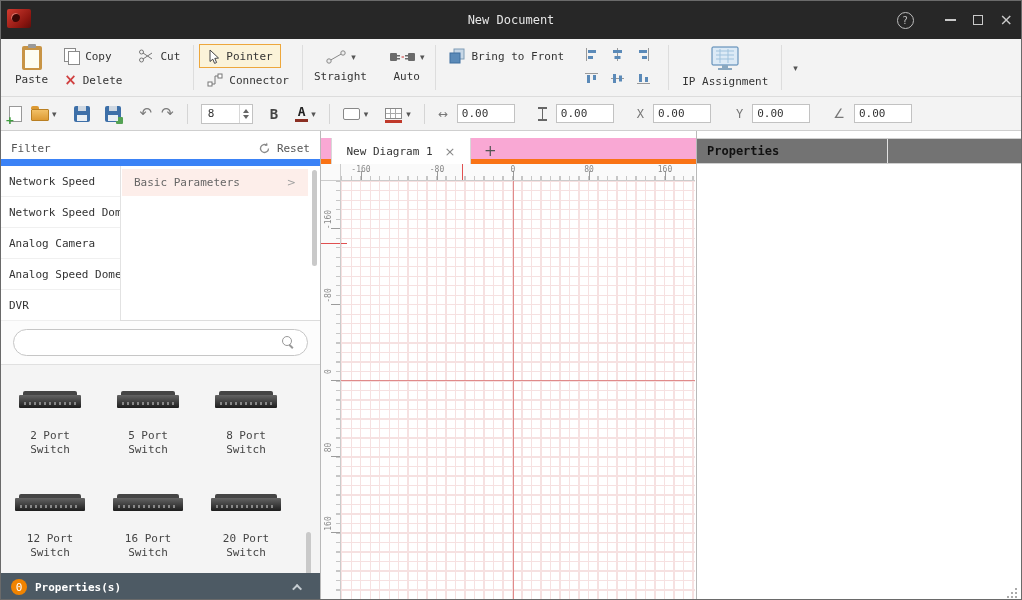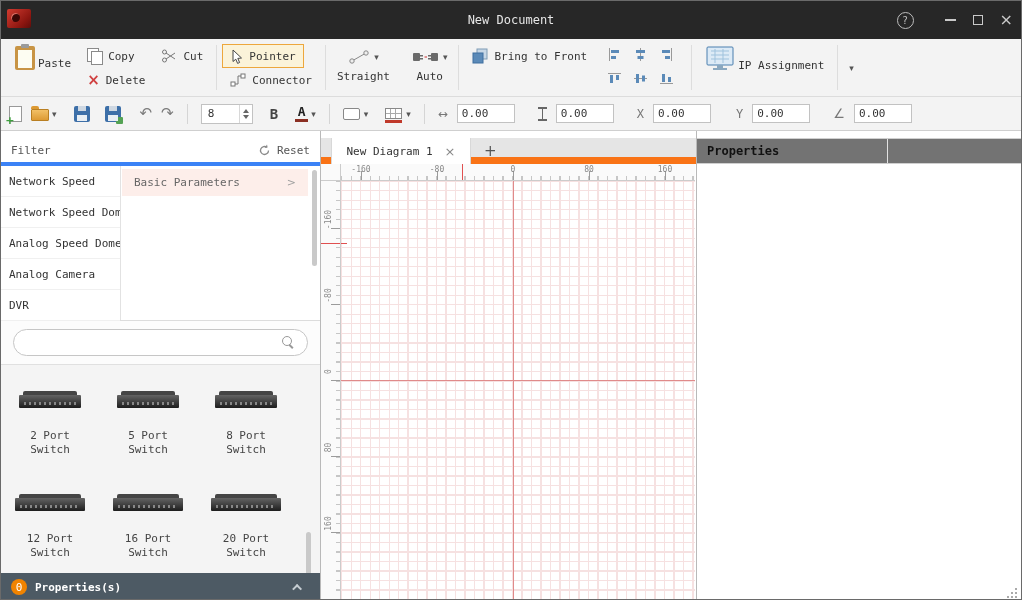--- a/index.html
+++ b/index.html
@@ -15,21 +15,21 @@
 .tb-btns{position:absolute;right:8px;top:0;height:38px;display:flex;align-items:center;gap:17px;}
 .help-circle{width:17px;height:17px;border:1px solid #bdbdbd;border-radius:50%;color:#bdbdbd;font-size:10px;display:flex;align-items:center;justify-content:center;margin-right:14px;}
 .win-min{width:11px;height:2px;background:#c9c9c9;}
 .win-max{width:10px;height:10px;border:1px solid #c9c9c9;}
 .win-close{color:#c9c9c9;font-size:16px;line-height:16px;font-family:"DejaVu Sans",sans-serif;}
 
 
 .ribbon{position:absolute;top:38px;left:0;right:0;height:58px;background:#f3f3f3;border-bottom:1px solid #dcdcdc;display:flex;align-items:stretch;}
 .rsep{width:1px;background:#ddd;margin:6px 5px;}
 .rgroup{display:flex;align-items:flex-start;padding-top:5px;}
-.big-btn{display:flex;flex-direction:row;align-items:flex-end;gap:3px;padding:2px 8px 0 8px;cursor:default;}
+.big-btn{display:flex;flex-direction:column;align-items:center;gap:3px;padding:2px 8px 0 8px;cursor:default;}
 .big-btn .blabel{white-space:nowrap;color:#333;}
 .scol{display:flex;flex-direction:column;}
 .sbtn{display:flex;align-items:center;gap:6px;height:24px;padding:0 7px;color:#333;white-space:nowrap;cursor:default;border:1px solid transparent;}
 .sbtn.selected{border:1px solid #eda73c;background:#fbf3d9;}
 .line-btn{display:flex;flex-direction:column;align-items:center;padding:0 6px;}
 .line-btn .lrow{display:flex;align-items:center;gap:4px;height:26px;}
 .dd{font-family:"DejaVu Sans",sans-serif;color:#555;font-size:9px;}
 .align-grid{display:grid;grid-template-columns:repeat(3,26px);grid-auto-rows:24px;align-items:center;justify-items:center;margin-left:6px;}
 .overflow-btn{align-self:center;margin-left:6px;color:#555;}
 
@@ -73,21 +73,21 @@
 .i-ibeam::after{content:"";position:absolute;left:0;right:0;bottom:0;height:2px;background:#666;}
 .i-ibeam .stem{position:absolute;left:4px;top:1px;bottom:1px;width:1.5px;background:#666;}
 .angle-glyph{font-family:"DejaVu Sans",sans-serif;font-size:13px;color:#777;}
 
 
 .left-panel{position:absolute;top:130px;left:0;width:320px;height:470px;background:#fff;border-right:1px solid #b9b9b9;}
 .canvas-col{position:absolute;top:130px;left:320px;width:376px;height:470px;background:#fff;border-right:1px solid #b9b9b9;}
 .right-panel{position:absolute;top:130px;left:696px;right:0;height:470px;background:#fff;}
 
 
-.filter-bar{position:absolute;top:7px;left:0;right:0;height:28px;border-bottom:4px solid #3b82f6;display:flex;align-items:center;padding:0 10px;color:#555;}
+.filter-bar{position:absolute;top:7px;left:0;right:0;height:28px;border-bottom:7px solid #3b82f6;display:flex;align-items:center;padding:0 10px;color:#555;}
 .reset-btn{margin-left:auto;display:flex;align-items:center;gap:6px;color:#555;}
 .cat-area{position:absolute;top:35px;left:0;right:0;height:155px;border-bottom:1px solid #dcdcdc;}
 .cat-list{position:absolute;left:0;top:0;width:120px;height:100%;border-right:1px solid #e2e2e2;}
 .cat-item{height:31px;display:flex;align-items:center;padding-left:8px;border-bottom:1px solid #f0f0f0;color:#333;white-space:nowrap;overflow:hidden;}
 .sub-panel{position:absolute;left:121px;right:0;top:0;height:100%;}
 .param-row{margin:3px 12px 0 0;height:27px;background:#fdeeea;display:flex;align-items:center;padding:0 12px;color:#666;}
 .param-row .chev{margin-left:auto;color:#a0a0a0;font-family:"DejaVu Sans",sans-serif;}
 .vscroll{position:absolute;width:5px;border-radius:3px;background:#c9c9c9;}
 .search-area{position:absolute;top:190px;left:0;right:0;height:43px;background:#fcfcfc;display:flex;align-items:center;padding:0 12px;}
 .search-box{position:relative;flex:1;height:27px;border:1px solid #c6c6c6;border-radius:14px;background:#fff;}
@@ -101,21 +101,21 @@
 .switch::before{content:"";position:absolute;left:4px;right:4px;top:-4px;height:4px;background:#454545;border-radius:2px 2px 0 0;}
 .switch::after{content:"";position:absolute;left:5px;right:5px;bottom:3px;height:3px;background-image:repeating-linear-gradient(to right,#888 0 2px,transparent 2px 5px);}
 .switch.big{width:70px;}
 .dev-label{margin-top:21px;line-height:14px;color:#444;}
 .cond-bar{position:absolute;bottom:0;left:0;right:0;height:28px;background:#4d5a64;display:flex;align-items:center;padding:0 10px;gap:8px;}
 .badge{width:16px;height:16px;border-radius:50%;background:#f08300;color:#fff;font-size:11px;display:flex;align-items:center;justify-content:center;}
 .cond-label{color:#fff;font-weight:bold;}
 .chevron-up{margin-left:auto;margin-right:8px;width:7px;height:7px;border-left:2px solid #c6cdd2;border-top:2px solid #c6cdd2;transform:rotate(45deg) translateY(2px);}
 
 
-.tab-bar{position:absolute;top:7px;left:0;right:0;height:26px;background:#e5e5e5;border-bottom:7px solid #f97316;}
+.tab-bar{position:absolute;top:7px;left:0;right:0;height:26px;background:#f9a8d4;border-bottom:5px solid #f97316;}
 .tab{position:absolute;left:10px;top:0;width:140px;height:26px;background:#fff;border-left:1px solid #d8d8d8;border-right:1px solid #d8d8d8;display:flex;align-items:center;justify-content:center;gap:12px;color:#333;}
 .tab-close{color:#888;font-family:"DejaVu Sans",sans-serif;font-size:13px;}
 .tab-add{position:absolute;left:163px;top:4px;font-size:15px;color:#555;font-family:"DejaVu Sans",sans-serif;}
 .ruler-corner{position:absolute;top:33px;left:0;width:20px;height:17px;background:#fafafa;border-right:1px solid #ccc;border-bottom:1px solid #ccc;}
 .h-ruler{position:absolute;top:33px;left:20px;right:1px;height:17px;background:#fafafa;border-bottom:1px solid #ccc;background-image:repeating-linear-gradient(to right,#9b9b9b 0 1px,transparent 1px 76px),repeating-linear-gradient(to right,#c6c6c6 0 1px,transparent 1px 9.5px);background-size:100% 9px,100% 4px;background-position:20px bottom,0 bottom;background-repeat:no-repeat;}
 .h-ruler .rlabel{position:absolute;top:1px;transform:translateX(-50%);font-size:8px;color:#888;}
 .h-marker{position:absolute;left:121px;top:0;bottom:0;width:1px;background:#e05050;}
 .v-ruler{position:absolute;top:50px;left:0;width:20px;bottom:0;background:#fafafa;border-right:1px solid #ccc;background-image:repeating-linear-gradient(to bottom,#9b9b9b 0 1px,transparent 1px 76px),repeating-linear-gradient(to bottom,#c6c6c6 0 1px,transparent 1px 9.5px);background-size:9px 100%,4px 100%;background-position:right 47px,right 0;background-repeat:no-repeat;}
 .v-ruler .rlabel{position:absolute;left:-8px;width:30px;text-align:center;font-size:8px;color:#888;transform:rotate(-90deg);}
 .v-marker{position:absolute;top:62px;left:0;right:0;height:1px;background:#e05050;}
@@ -350,22 +350,22 @@
             <path d="M9.0 0.6 l0.6 3.0 -3.0 0.3 z" fill="#8a8a8a"></path>
           </svg>
         <span>Reset</span>
       </span>
     </div>
 
     <div class="cat-area">
       <div class="cat-list">
         <div class="cat-item">Network Speed</div>
         <div class="cat-item">Network Speed Dome</div>
+        <div class="cat-item">Analog Camera</div>
         <div class="cat-item">Analog Speed Dome</div>
-        <div class="cat-item">Analog Camera</div>
         <div class="cat-item">DVR</div>
       </div>
       <div class="sub-panel">
         <div class="param-row">
           <span>Basic Parameters</span>
           <span class="chev">&gt;</span>
         </div>
         <span class="vscroll" style="right:3px;top:4px;height:96px;"></span>
       </div>
     </div>

